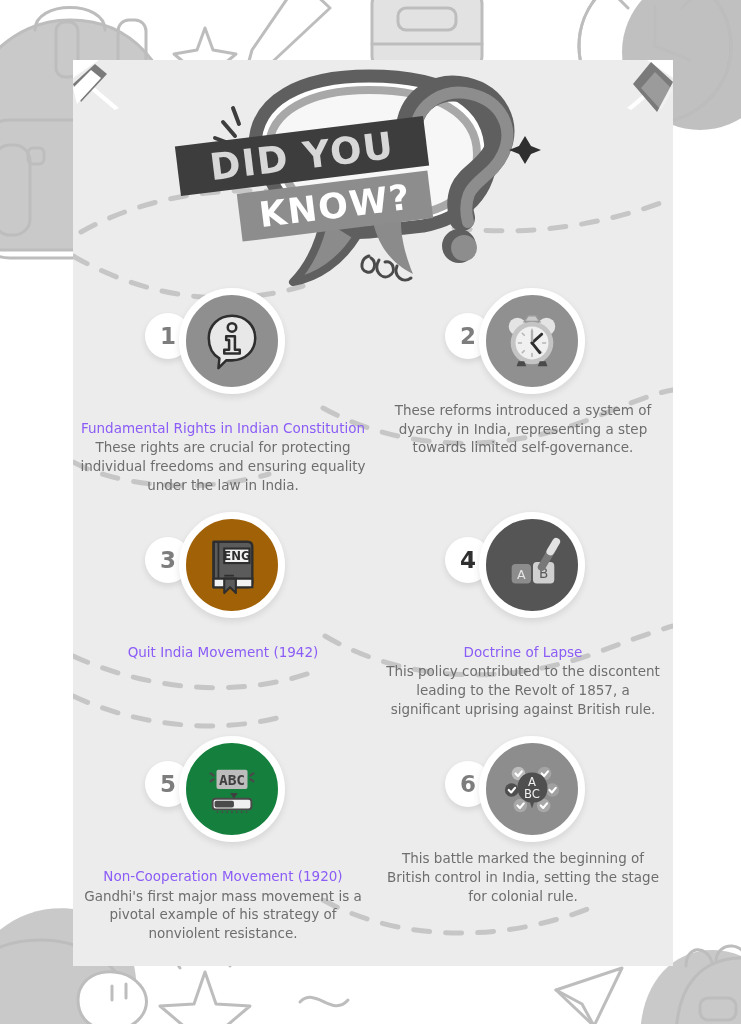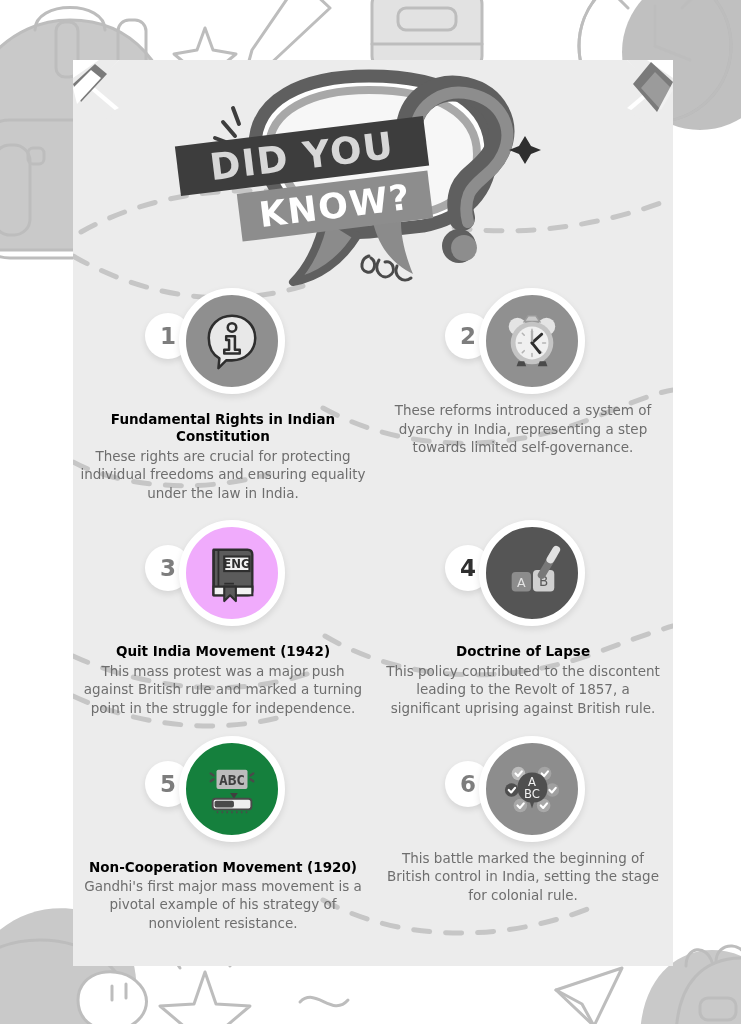--- a/index.html
+++ b/index.html
@@ -171,27 +171,27 @@
     display: flex;
     align-items: center;
     justify-content: center;
     color: #7d7d7d;
     font-size: 23px;
     font-weight: 700;
     font-family: "DejaVu Sans", sans-serif;
     z-index: 1;
   }
   .fact-title {
-    color: #000000;
+    color: #8b5cf6;
     font-size: 13.5px;
-    font-weight: 700;
+    font-weight: 400;
     text-align: center;
     line-height: 1.28;
     max-width: 292px;
-    margin-top: 11px;
+    margin-top: 20px;
     font-family: "DejaVu Sans", sans-serif;
   }
   .fact-body {
     color: #6e6e6e;
     font-size: 13.5px;
     text-align: center;
     line-height: 1.38;
     max-width: 286px;
     margin-top: 1px;
     font-family: "DejaVu Sans", sans-serif;
@@ -376,35 +376,34 @@
         </div>
         <div class="fact-body">These reforms introduced a system of dyarchy in India, representing a step towards limited self-governance.</div>
       </div>
     </div>
 
     <div class="fact-row" style="margin-top:12px;">
 
       <div class="fact-cell">
         <div class="icon-assembly">
           <div class="num-badge">3</div>
-          <div class="icon-circle" style="background:#f0abfc;">
+          <div class="icon-circle" style="background:#a16207;">
             <svg class="icon-art" viewBox="0 0 64 64">
               <path d="M13 8 L48 8 C 51 8, 53 10, 53 13 L53 50 C 53 53, 51 55, 48 55 L13 55 Z" fill="#5b5b5b" stroke="#2e2e2e" stroke-width="2.4" stroke-linejoin="round"></path>
               <path d="M13 8 L13 55" stroke="#2e2e2e" stroke-width="2.4"></path>
               <path d="M18 8 L18 55" stroke="#2e2e2e" stroke-width="1.8"></path>
               <rect x="24" y="15" width="26" height="15" fill="#f2f2f2" stroke="#2e2e2e" stroke-width="2.2"></rect>
               <text x="37" y="27" font-family="DejaVu Sans, sans-serif" font-size="12" font-weight="700" fill="#2e2e2e" text-anchor="middle">ENG</text>
               <path d="M13 46 L53 46 L53 55 L13 55 Z" fill="#f2f2f2" stroke="#2e2e2e" stroke-width="2.2"></path>
               <path d="M24 43 L34 43" stroke="#2e2e2e" stroke-width="1.8"></path>
               <path d="M24 46 L24 61 L30 55 L36 61 L36 46 Z" fill="#5b5b5b" stroke="#2e2e2e" stroke-width="2.2" stroke-linejoin="round"></path>
             </svg>
           </div>
         </div>
         <div class="fact-title">Quit India Movement (1942)</div>
-        <div class="fact-body">This mass protest was a major push against British rule and marked a turning point in the struggle for independence.</div>
       </div>
 
       <div class="fact-cell">
         <div class="icon-assembly">
           <div class="num-badge" style="color:#2f2f2f;">4</div>
           <div class="icon-circle" style="background:#555555;">
             <svg class="icon-art" viewBox="0 0 64 64">
               <rect x="11" y="31" width="20" height="20" rx="4" fill="#8c8c8c"></rect>
               <text x="21" y="46" font-family="DejaVu Sans, sans-serif" font-size="13" fill="#e4e4e4" text-anchor="middle">A</text>
               <rect x="33" y="29" width="22" height="22" rx="4" fill="#d0d0d0"></rect>

